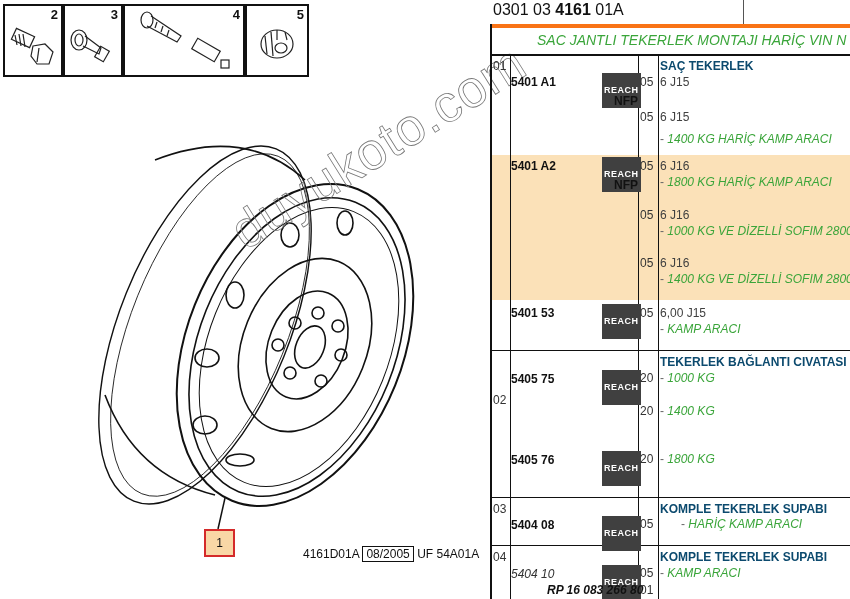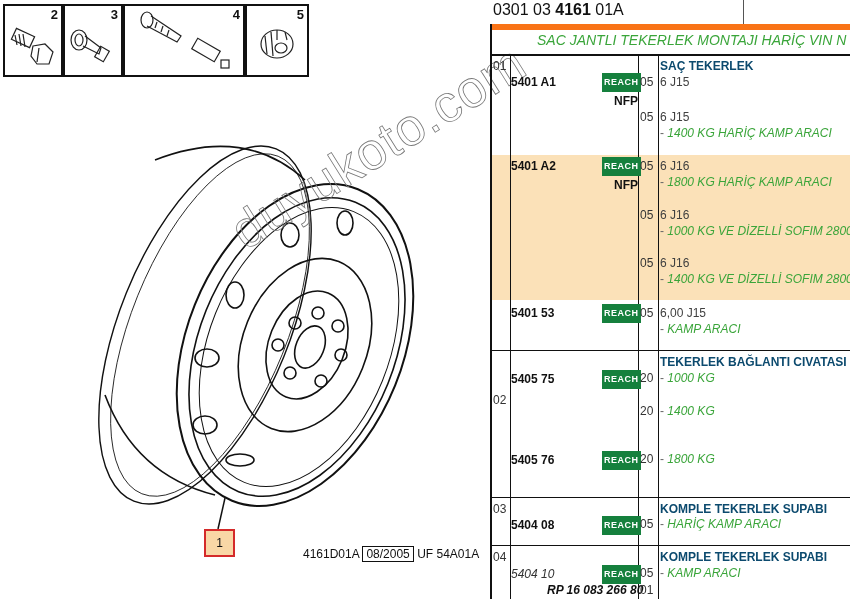--- a/index.html
+++ b/index.html
@@ -10,36 +10,36 @@
   .thumb .num { position:absolute; right:3px; top:1px; font-size:13px; font-weight:bold; }
   .thumb svg { position:absolute; left:0; top:0; }
   .wheel { position:absolute; left:95px; top:115px; }
   .callout-line { position:absolute; }
   .callout { position:absolute; left:204px; top:529px; width:27px; height:24px; border:2px solid #d42a2a; background:#f9d7a6; font-size:12px; text-align:center; line-height:24px; }
   .footer-ref { position:absolute; left:303px; top:547px; font-size:12px; white-space:nowrap; }
   .footer-ref .boxed { border:1px solid #111; border-top-width:1px; padding:0 3px; }
   .watermark { position:absolute; left:220px; top:210px; font-size:52px; color:transparent; -webkit-text-stroke:0.8px #777; transform:rotate(-32deg); transform-origin:left top; white-space:nowrap; letter-spacing:1px; pointer-events:none; }
   
   .table { position:absolute; left:490px; top:0; width:360px; height:599px; }
-  .ref-row { position:absolute; left:0; top:0; width:360px; height:24px; border-bottom:6px solid #f97316; }
+  .ref-row { position:absolute; left:0; top:0; width:360px; height:24px; border-bottom:4px solid #f97316; }
   .ref-row .ref { position:absolute; left:3px; top:1px; font-size:16px; }
   .ref-row .ref b { font-weight:bold; }
   .ref-row .vline { position:absolute; left:253px; top:0; height:24px; border-left:1px solid #555; }
   .title-row { position:absolute; left:0; top:24px; width:360px; height:30px; border-bottom:2px solid #111; }
   .title-row .t { position:absolute; left:47px; top:8px; font-size:14px; font-style:italic; color:#3aa53a; white-space:nowrap; }
   .leftbar { position:absolute; left:0; top:24px; width:0; height:575px; border-left:2px solid #111; }
   .col1 { position:absolute; left:20px; top:56px; height:543px; border-left:1px solid #111; }
   .col2 { position:absolute; left:148px; top:56px; height:543px; border-left:1px solid #111; }
   .col3 { position:absolute; left:168px; top:56px; height:543px; border-left:1px solid #111; }
   .hl { position:absolute; left:0; top:155px; width:360px; height:145px; background:#fbe1b8; }
   .hsep { position:absolute; left:0; width:360px; border-top:1px solid #111; }
   .item { position:absolute; left:3px; font-size:12px; color:#333; }
   .pn { position:absolute; left:21px; font-size:12px; font-weight:bold; }
   .pn.it { font-weight:normal; font-style:italic; color:#333; }
-  .reach { position:absolute; left:112px; font-size:9px; font-weight:bold; color:#fff; background:#15803d; padding:4px 2px; letter-spacing:0.5px; line-height:11px; }
+  .reach { position:absolute; left:112px; font-size:9px; font-weight:bold; color:#fff; background:#404040; padding:12px 2px; letter-spacing:0.5px; line-height:11px; }
   .nfp { position:absolute; left:124px; font-size:12px; font-weight:bold; }
   .rp { position:absolute; left:57px; font-size:12px; font-style:italic; font-weight:bold; white-space:nowrap; }
   .qty { position:absolute; left:150px; font-size:12px; color:#333; }
   .desc { position:absolute; left:170px; font-size:12px; white-space:nowrap; }
   .desc.head { font-weight:bold; color:#0c4a6e; }
   .desc.spec { color:#404040; }
   .desc.note { font-style:italic; color:#3aa53a; }
   .desc.note .dash { color:#666; font-style:normal; }
 </style>
 </head>
@@ -169,21 +169,21 @@
   <span class="item" style="top:59px;">01</span>
   <span class="desc head" style="top:59px;">SAÇ TEKERLEK</span>
 
   <span class="pn" style="top:75px;">5401 A1</span>
   <span class="reach" style="top:73px;">REACH</span>
   <span class="nfp" style="top:94px;">NFP</span>
   <span class="qty" style="top:75px;">05</span>
   <span class="desc spec" style="top:75px;">6 J15</span>
   <span class="qty" style="top:110px;">05</span>
   <span class="desc spec" style="top:110px;">6 J15</span>
-  <span class="desc note" style="top:126px;"><span class="dash">- </span><span>1400 KG HARİÇ KAMP ARACI</span></span>
+  <span class="desc note" style="top:132px;"><span class="dash">- </span><span>1400 KG HARİÇ KAMP ARACI</span></span>
 
   <span class="pn" style="top:159px;">5401 A2</span>
   <span class="reach" style="top:157px;">REACH</span>
   <span class="nfp" style="top:178px;">NFP</span>
   <span class="qty" style="top:159px;">05</span>
   <span class="desc spec" style="top:159px;">6 J16</span>
   <span class="desc note" style="top:175px;"><span class="dash">- </span><span>1800 KG HARİÇ KAMP ARACI</span></span>
   <span class="qty" style="top:208px;">05</span>
   <span class="desc spec" style="top:208px;">6 J16</span>
   <span class="desc note" style="top:224px;"><span class="dash">- </span><span>1000 KG VE DİZELLİ SOFIM 2800 .</span></span>
@@ -208,21 +208,21 @@
   <span class="pn" style="top:453px;">5405 76</span>
   <span class="reach" style="top:451px;">REACH</span>
   <span class="qty" style="top:452px;">20</span>
   <span class="desc note" style="top:452px;"><span class="dash">- </span><span>1800 KG</span></span>
 
   <span class="item" style="top:502px;">03</span>
   <span class="desc head" style="top:502px;">KOMPLE TEKERLEK SUPABI</span>
   <span class="pn" style="top:518px;">5404 08</span>
   <span class="reach" style="top:516px;">REACH</span>
   <span class="qty" style="top:517px;">05</span>
-  <span class="desc note" style="top:517px;"><span class="dash">- </span><span>HARİÇ KAMP ARACI</span></span>
+  <span class="desc note" style="top:517px;padding-left:21px;"><span class="dash">- </span><span>HARİÇ KAMP ARACI</span></span>
 
   <span class="item" style="top:550px;">04</span>
   <span class="desc head" style="top:550px;">KOMPLE TEKERLEK SUPABI</span>
   <span class="pn it" style="top:567px;">5404 10</span>
   <span class="reach" style="top:565px;">REACH</span>
   <span class="qty" style="top:566px;">05</span>
   <span class="desc note" style="top:566px;"><span class="dash">- </span><span>KAMP ARACI</span></span>
   <span class="rp" style="top:583px;">RP 16 083 266 80</span>
   <span class="qty" style="top:583px;">01</span>
 </div>

